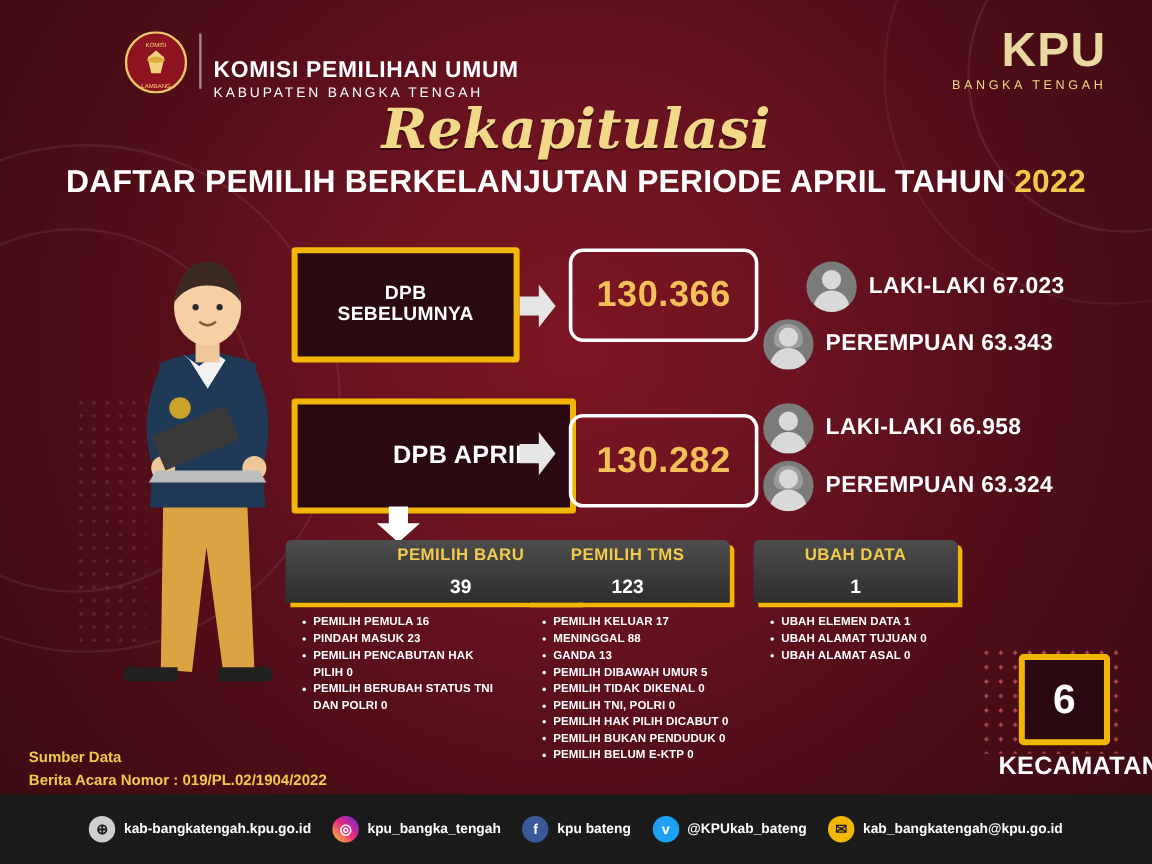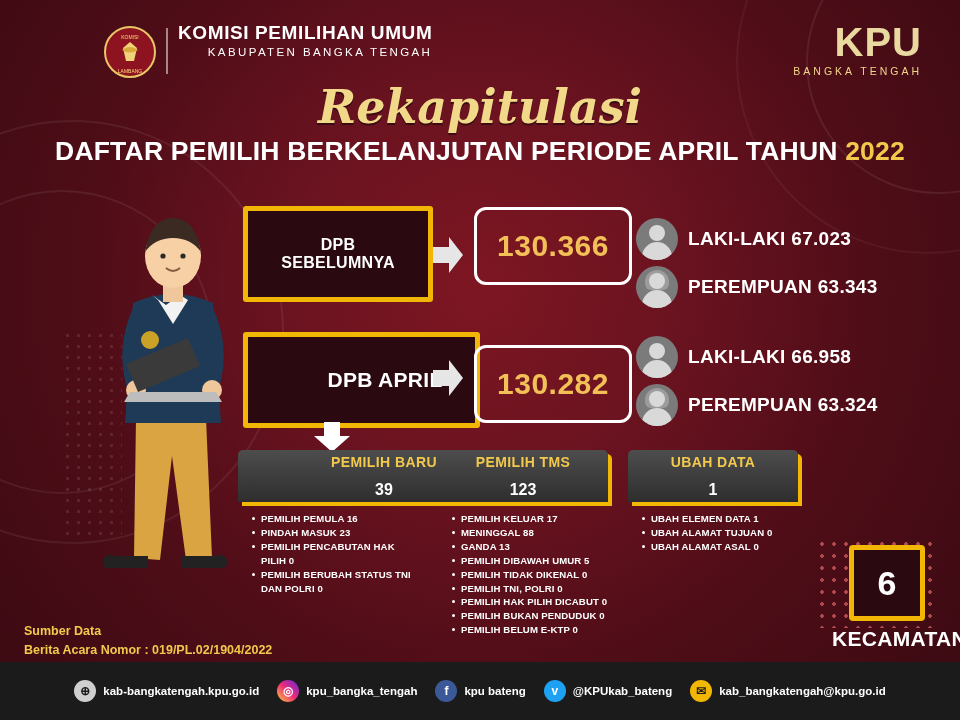--- a/index.html
+++ b/index.html
@@ -25,21 +25,21 @@
     background-image:radial-gradient(rgba(255,120,120,.55) 1.6px, transparent 1.7px);
     background-size:12px 12px;}
   .dotgrid2{position:absolute;left:62px;top:330px;width:60px;height:210px;
     background-image:radial-gradient(rgba(255,255,255,.10) 1.4px, transparent 1.5px);
     background-size:11px 11px;}
 
   
   .header{position:absolute;left:0;top:0;width:960px;height:92px;}
   .kpu-logo{position:absolute;left:104px;top:26px;width:52px;height:52px;}
   .divider{position:absolute;left:166px;top:28px;width:2px;height:46px;background:rgba(255,255,255,.5);}
-  .org{position:absolute;left:178px;top:22px;color:#fff;text-align:right;}
+  .org{position:absolute;left:178px;top:48px;color:#fff;}
   .org .l1{font-size:19px;font-weight:bold;letter-spacing:.6px;}
   .org .l2{font-size:11.5px;letter-spacing:2.4px;margin-top:2px;}
   .kpu-word{position:absolute;right:38px;top:22px;text-align:right;}
   .kpu-word .big{font-size:40px;font-weight:bold;color:#e9d9a0;letter-spacing:1px;line-height:1;}
   .kpu-word .sub{font-size:10.5px;letter-spacing:3px;color:#f0d88a;margin-top:3px;}
 
   
   .title-script{
     position:absolute;left:0;top:80px;width:960px;text-align:center;
     font-family:"DejaVu Serif", serif;font-style:italic;font-weight:bold;
@@ -79,21 +79,21 @@
   #num-prev{left:474px;top:207px;width:152px;height:72px;}
   #num-april{left:474px;top:345px;width:152px;height:72px;}
 
   
   .genrow{position:absolute;display:flex;align-items:center;gap:10px;}
   .avatar{width:42px;height:42px;border-radius:50%;background:#7b7b7b;position:relative;overflow:hidden;flex:0 0 auto;}
   .avatar .head{position:absolute;left:50%;top:7px;transform:translateX(-50%);width:16px;height:16px;border-radius:50%;background:#d9d9d9;}
   .avatar .body{position:absolute;left:50%;bottom:0;transform:translateX(-50%);width:30px;height:18px;border-radius:15px 15px 0 0;background:#d9d9d9;}
   .avatar.f .hair{position:absolute;left:50%;top:4px;transform:translateX(-50%);width:24px;height:20px;border-radius:12px 12px 6px 6px;background:#9c9c9c;}
   .genrow .lbl{color:#fff;font-size:19px;font-weight:bold;letter-spacing:.3px;white-space:nowrap;}
-  #g1{left:636px;top:218px;}
+  #g1{left:672px;top:218px;}
   #g2{left:636px;top:266px;}
   #g3{left:636px;top:336px;}
   #g4{left:636px;top:384px;}
 
   .downarrow{position:absolute;left:312px;top:420px;width:40px;height:34px;}
 
   
   .cat{position:absolute;width:176px;}
   .cat .cap{
     height:52px;border-radius:5px 5px 0 0;

